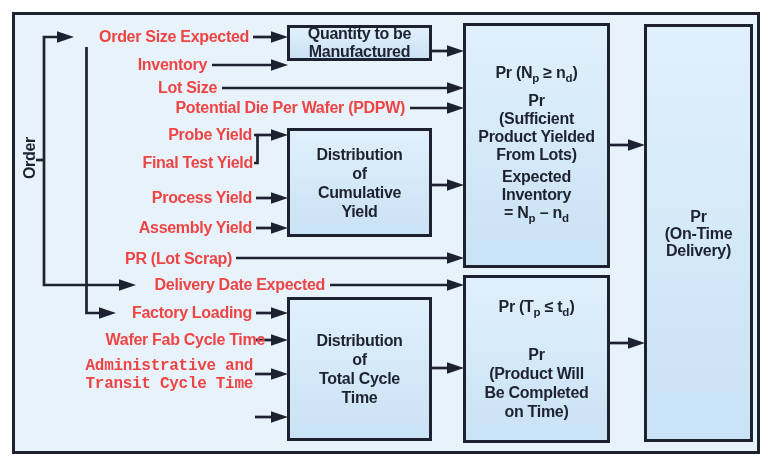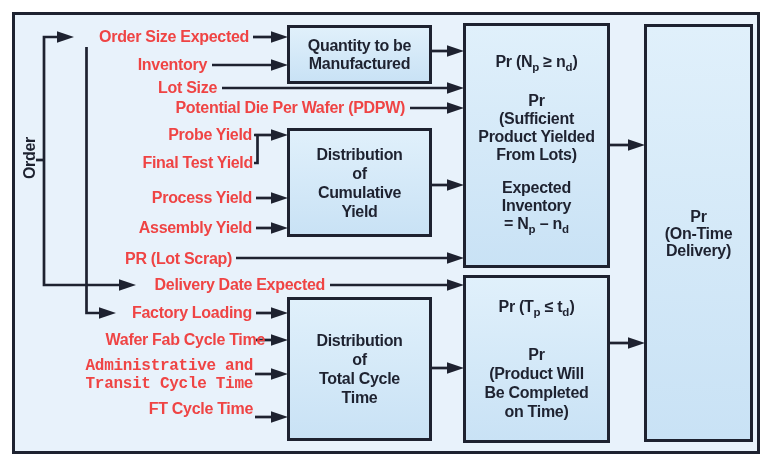--- a/index.html
+++ b/index.html
@@ -33,24 +33,24 @@
     position: absolute;
     box-sizing: border-box;
     border: 3px solid #1e2230;
     background: linear-gradient(180deg, #e0f0fb 0%, #c9e2f5 100%);
     display: flex; flex-direction: column;
     align-items: center; justify-content: center;
     text-align: center;
     font-weight: 700; font-size: 16px; line-height: 19px;
     color: #1e2230; letter-spacing: -0.3px;
   }
-  .b-quantity  { left: 287px; top: 25px;  width: 145px; height: 59px;  line-height: 18px; }
+  .b-quantity  { left: 287px; top: 25px;  width: 145px; height: 36px;  line-height: 18px; }
   .b-distyield { left: 287px; top: 128px; width: 145px; height: 109px; }
   .b-distcycle { left: 287px; top: 297px; width: 145px; height: 144px; }
-  .b-mid1      { left: 463px; top: 23px;  width: 147px; height: 245px; row-gap: 15px; line-height: 18px; }
+  .b-mid1      { left: 463px; top: 23px;  width: 147px; height: 245px; row-gap: 4px; line-height: 18px; }
   .b-mid2      { left: 463px; top: 275px; width: 147px; height: 168px; row-gap: 22px; }
   .b-right     { left: 644px; top: 24px;  width: 109px; height: 418px; line-height: 17px; }
   .box sub { font-size: 11.5px; letter-spacing: 0; }
 
   
   .label {
     position: absolute;
     white-space: nowrap;
     text-align: right;
     font-weight: 700; font-size: 16px; line-height: 18px;
@@ -189,21 +189,20 @@
   <div class="label lbl-assembly-y">Assembly Yield</div>
   <div class="label lbl-lot-scrap">PR (Lot Scrap)</div>
   <div class="label lbl-delivery">Delivery Date Expected</div>
   <div class="label lbl-factory">Factory Loading</div>
   <div class="label lbl-wafer-fab">Wafer Fab Cycle Time</div>
   <div class="label label2 lbl-admin">
     <div>Administrative and</div>
     <div>Transit Cycle Time</div>
   </div>
   <div class="label label2 lbl-assembly-ft">
-    <div>FT Cycle Time</div>
   </div>
 
   <div class="box b-quantity">
     <div>Quantity to be</div>
     <div>Manufactured</div>
   </div>
 
   <div class="box b-distyield">
     <div>Distribution</div>
     <div>of</div>

